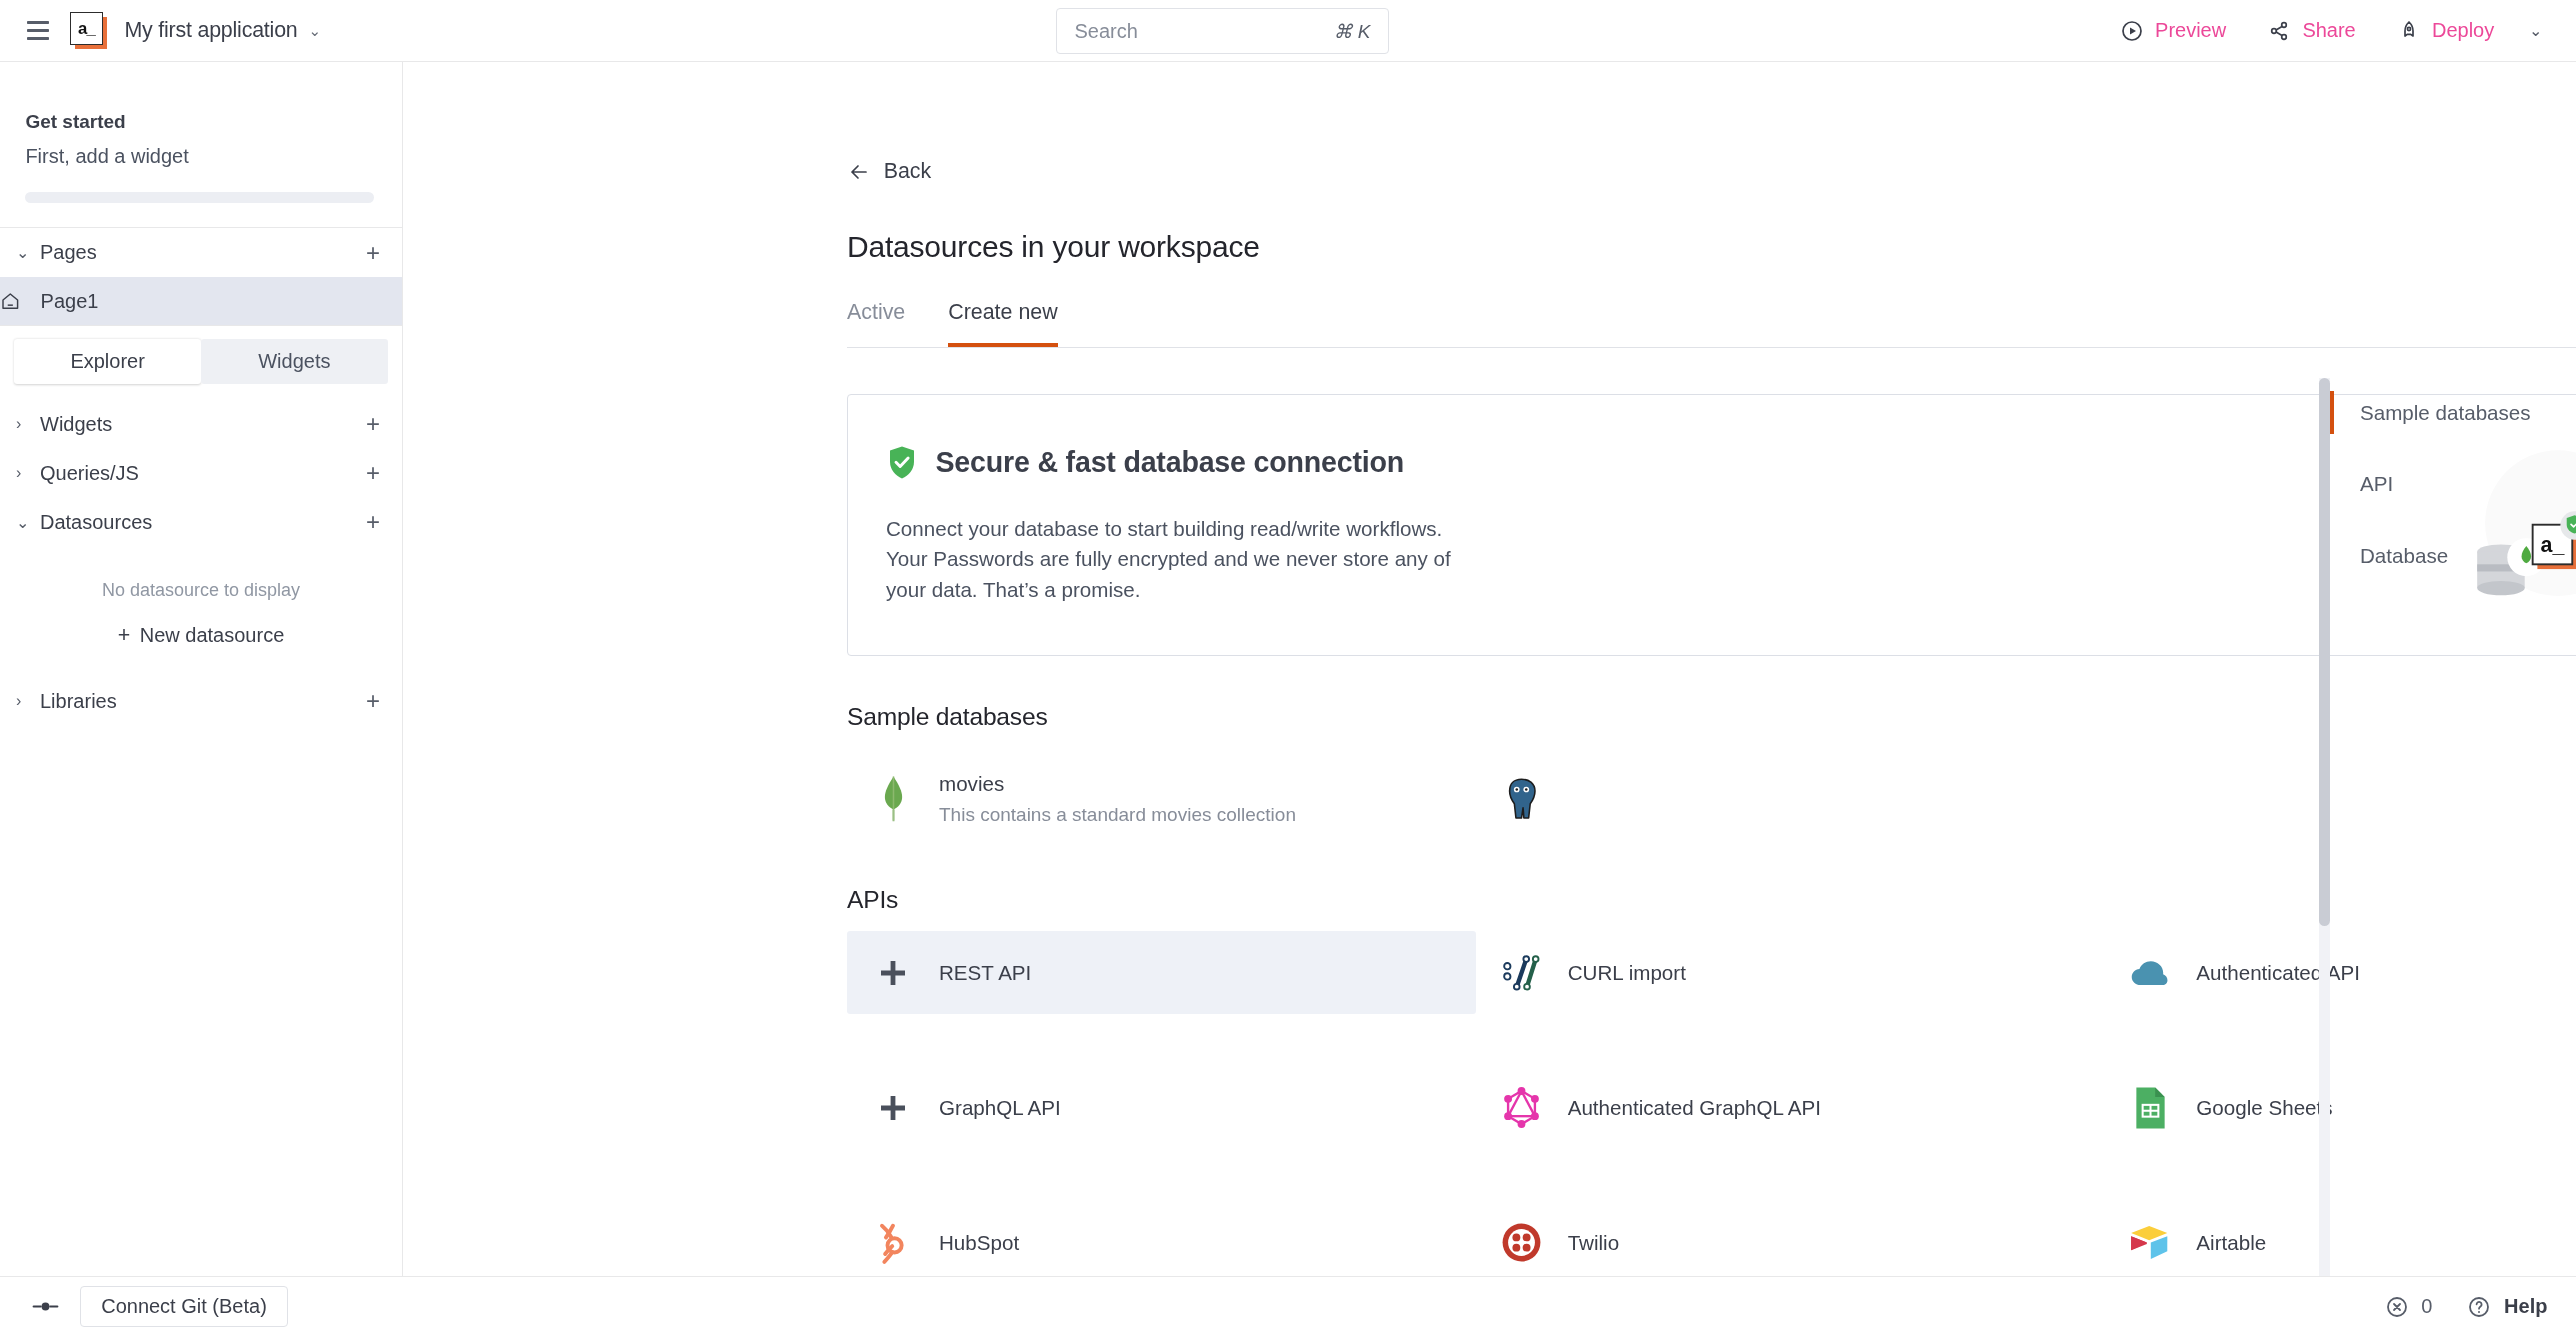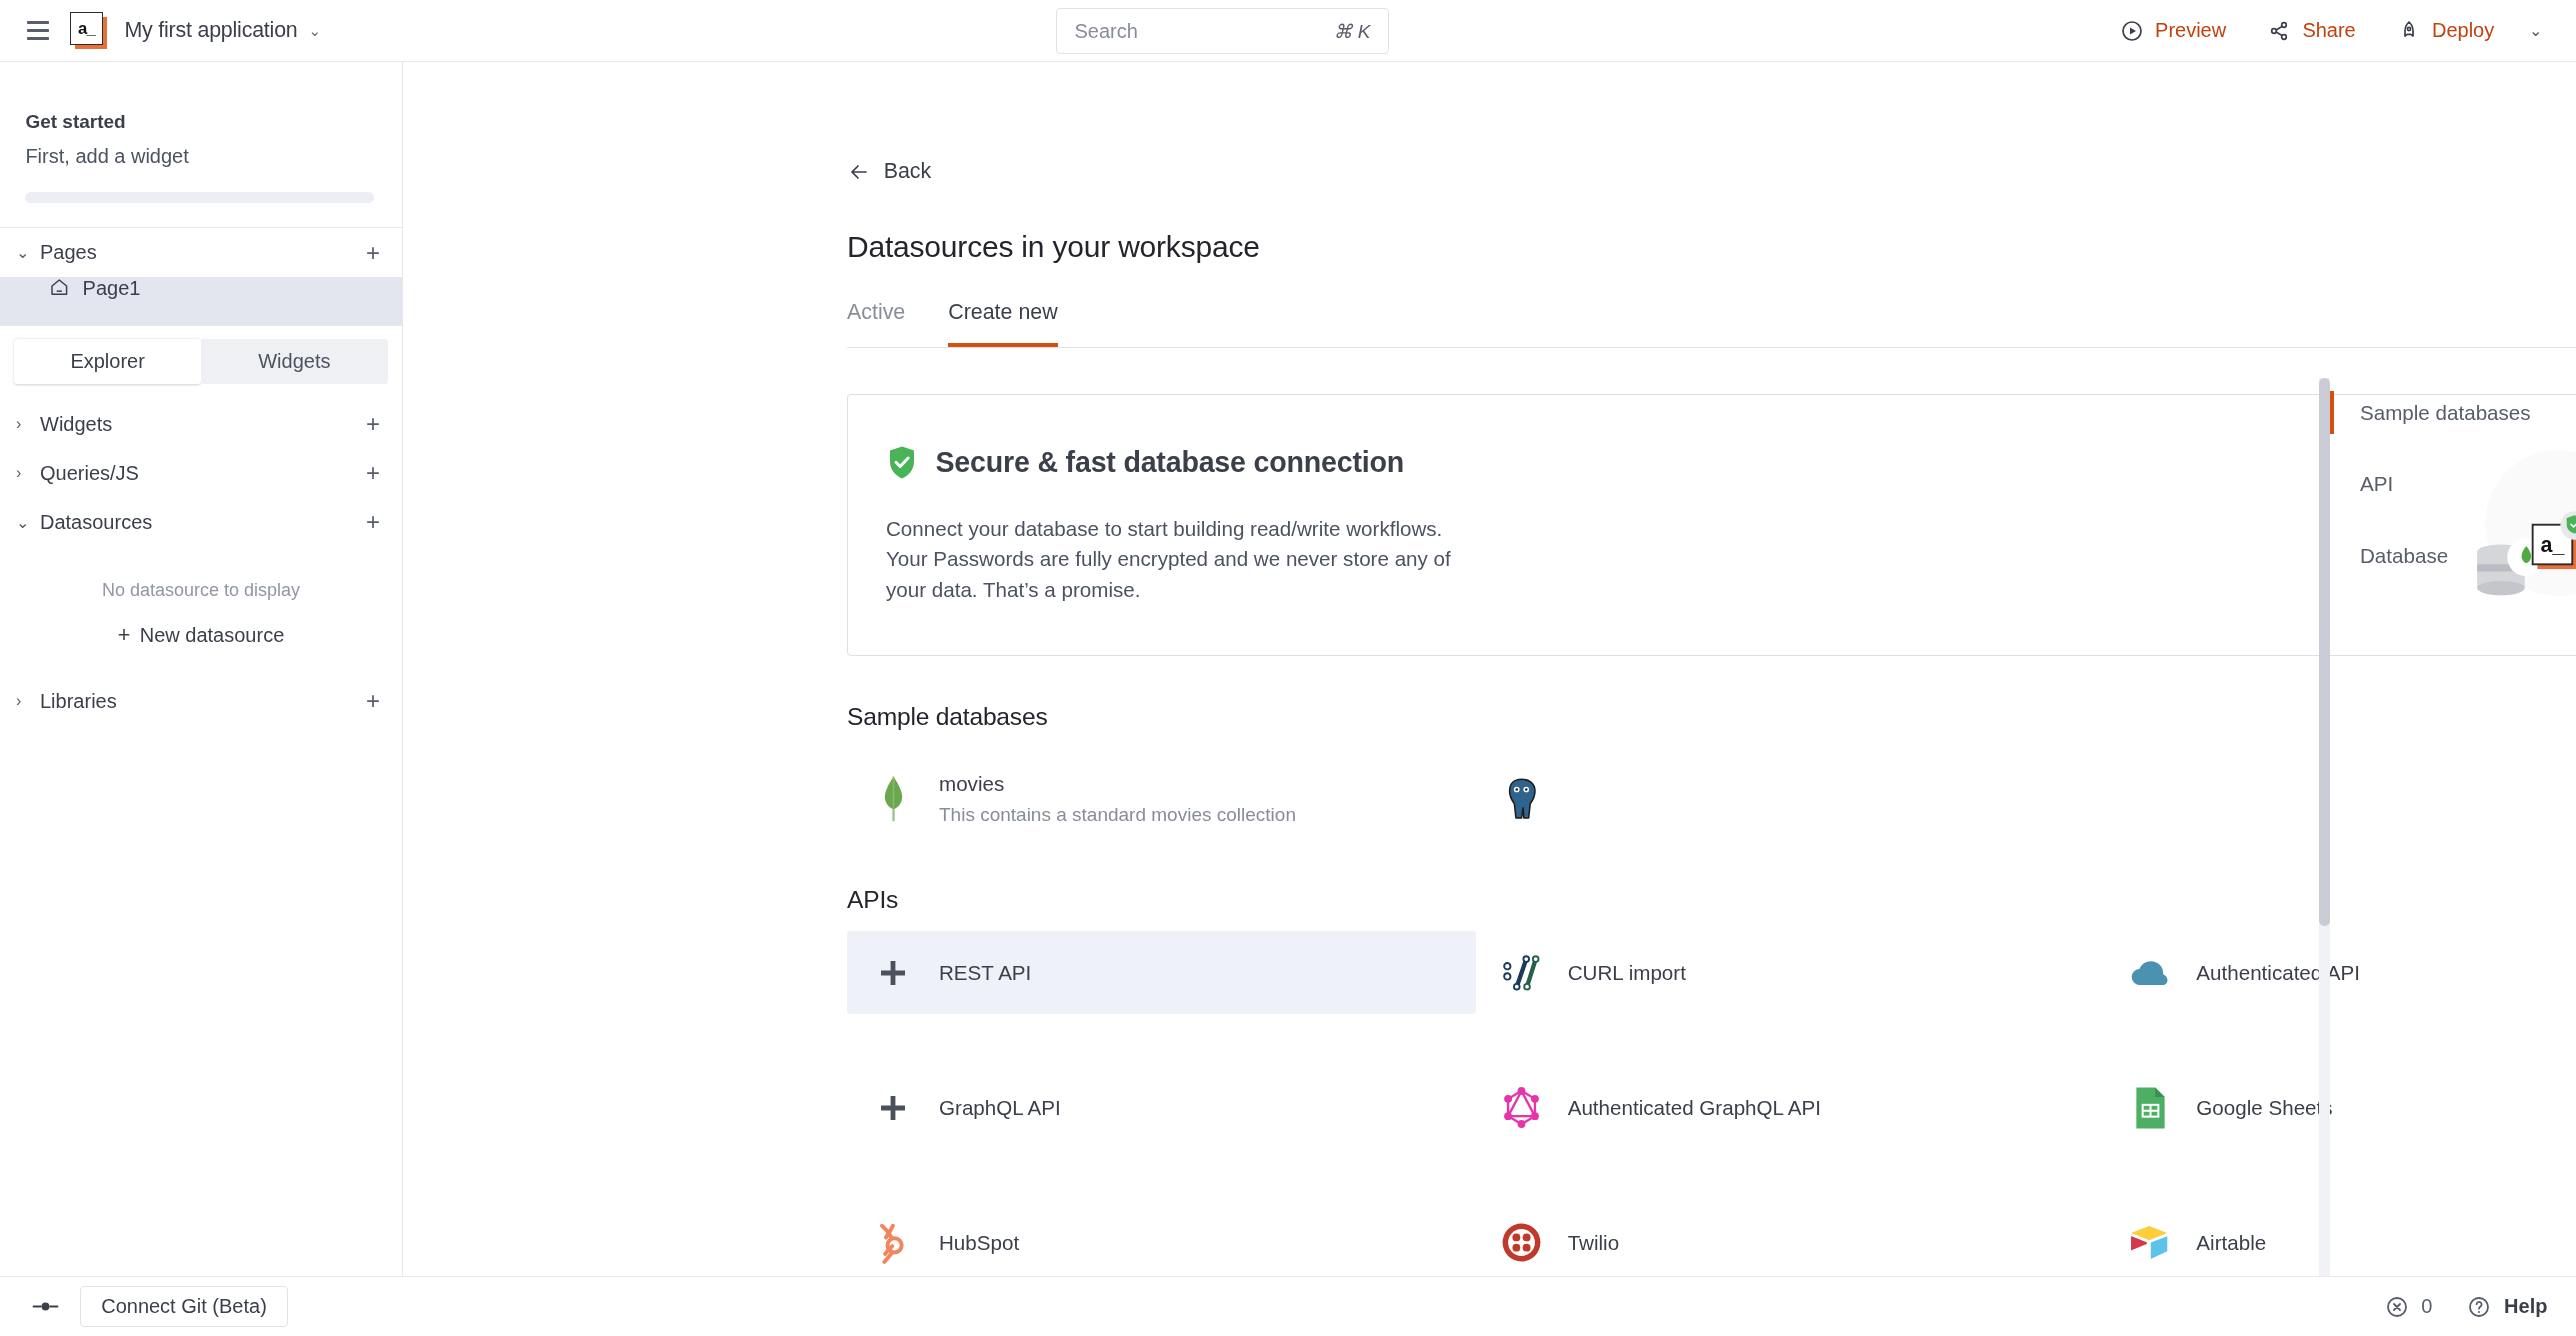--- a/index.html
+++ b/index.html
@@ -40,21 +40,21 @@
     width: 333px; height: 46px;
     border: 1.6px solid #e0e2e7; border-radius: 4px;
     display: flex; align-items: center; padding: 0 17.5px;
     background: #fff; cursor: text;
   }
   .search-placeholder { font-size: 20px; color: #878d99; flex: 1; }
   .search-kbd { font-size: 19px; color: #575d69; font-style: italic; }
 
   .topbar-right { margin-left: auto; display: flex; align-items: center; gap: 0px; }
   .tb-action { display: flex; align-items: center; gap: 11px; padding: 0 20.6px; cursor: pointer; height: 46px; }
-  .tb-action span { font-size: 20px; color: #c2410c; }
+  .tb-action span { font-size: 20px; color: #ec4899; }
   .tb-caret { padding: 0 9.5px 0 14.3px; color: #575d69; font-size: 16px; cursor: pointer; }
 
   
   .body { flex: 1; display: flex; min-height: 0; position: relative; }
 
   
   .sidebar {
     width: 403px; min-width: 403px;
     border-right: 1.6px solid #e8e8e9;
     display: flex; flex-direction: column;
@@ -67,22 +67,22 @@
 
   .sec-head {
     height: 49px; display: flex; align-items: center;
     padding: 0 22px 0 16px; cursor: pointer;
   }
   .sec-head .chev { width: 24px; font-size: 16px; color: #575d69; display: inline-block; }
   .sec-head .label { font-size: 20px; color: #3b3f4a; font-weight: normal; }
   .sec-head .plus { margin-left: auto; font-size: 24px; color: #575d69; line-height: 1; }
 
   .page-item {
-    height: 48px; display: flex; gap: 13px;
-    padding-left: 49px; background: #e3e6ef; cursor: pointer;
+    height: 48px; display: flex; align-items: center; gap: 20px;
+    background: #e3e6ef; cursor: pointer;
   }
   .page-item .label { font-size: 20px; color: #3b3f4a; }
   .tabs-wrap { border-top: 1.6px solid #e8e8e9; padding: 12.7px 14.3px 8px 14.3px; display: flex; gap: 0; }
   .sw-tab {
     flex: 1; text-align: center; font-size: 20px; padding: 11px 0; cursor: pointer;
     color: #4b5260; background: #eef0f4; border-radius: 3.2px;
   }
   .sw-tab.active { background: #fff; box-shadow: 0 0.8px 2.4px rgba(0,0,0,.18); color: #3b3f4a; }
 
   .tree { padding-top: 8px; }

